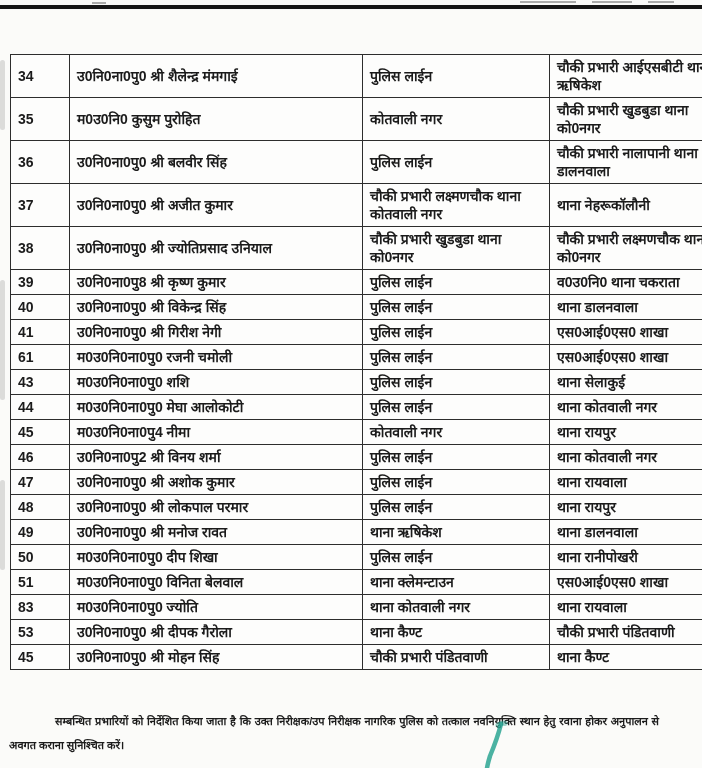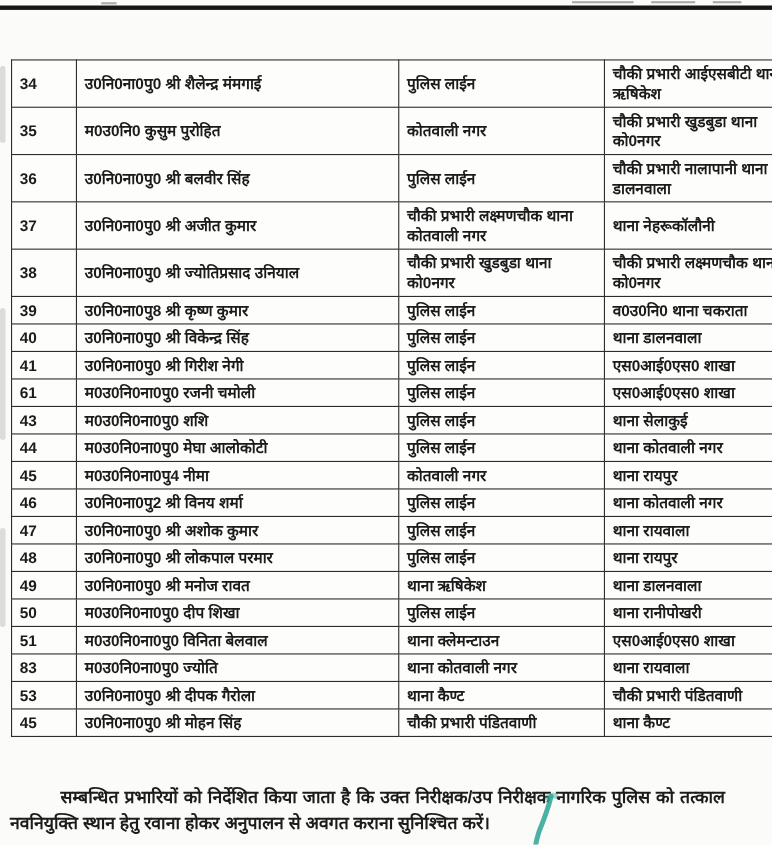--- a/index.html
+++ b/index.html
@@ -51,21 +51,21 @@
   td.c-sno  { width: 45px;  text-align: left; font-size: 13.5px; padding-left: 2px; padding-right: 2px; }
   td.c-name { width: 279px; }
   td.c-from { width: 173px; }
   td.c-to   { width: 171px; }
   table.transfer tr { height: 25px; }
 
   
   .footer-para {
     position: absolute; left: 9px; top: 698px;
     width: 650px;
-    font-size: 16px;
+    font-size: 11px;
     font-weight: 600;
     line-height: 24px;
     text-align: justify;
     text-indent: 46px;
     color: #1c1c1c;
   }
 
   
   .pen-mark { position: absolute; left: 468px; top: 716px; width: 60px; height: 52px; pointer-events: none; }
 </style>

